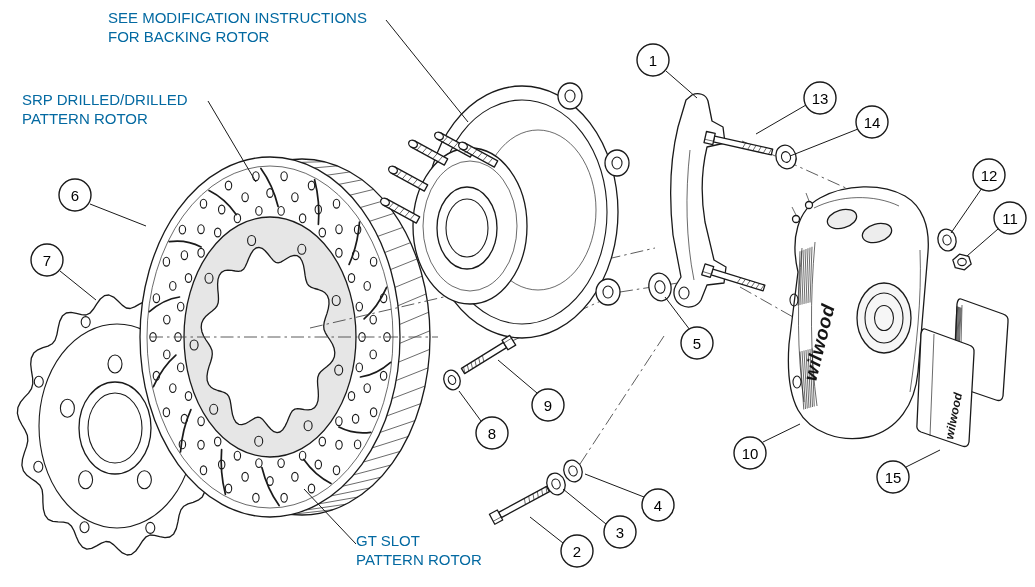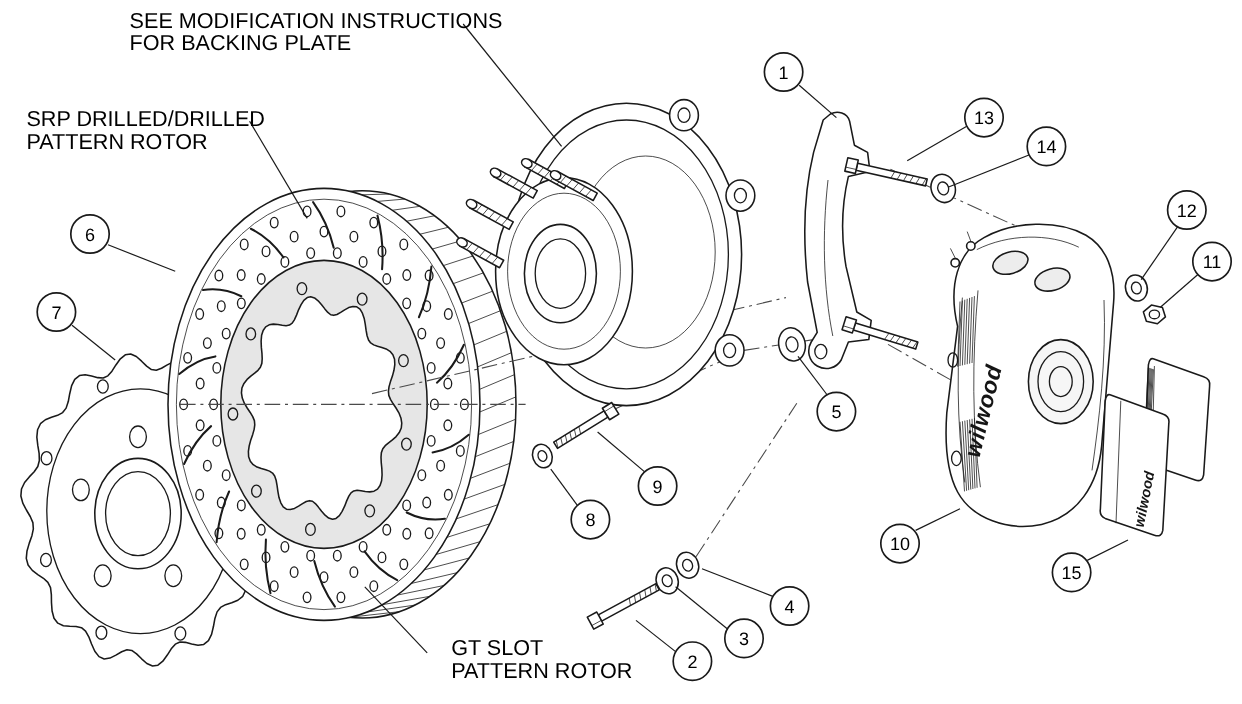--- a/index.html
+++ b/index.html
@@ -10,21 +10,21 @@
   .shade{fill:#e6e6e6;}
   .ln{fill:none;stroke:#1a1a1a;stroke-width:1.1;}
   .thin{stroke-width:.65;}
   .slot{fill:none;stroke:#1a1a1a;stroke-width:1.7;stroke-linecap:round;}
   .cline{stroke:#4a4a4a;stroke-width:.9;stroke-dasharray:13 4 2.5 4;fill:none;}
   .leader{stroke:#1a1a1a;stroke-width:1;fill:none;}
   .callout circle{fill:#fff;stroke:#1a1a1a;stroke-width:1.4;}
   .callout text{font:15px "Liberation Sans",sans-serif;text-anchor:middle;fill:#000;}
   .brand{font:italic 700 19px "Liberation Sans",sans-serif;fill:#151515;letter-spacing:.5px;}
   .brand-sm{font:italic 700 12px "Liberation Sans",sans-serif;fill:#151515;}
-  .lbl{position:absolute;font-size:18px;line-height:19px;color:#000000;white-space:nowrap;}
+  .lbl{position:absolute;font-size:15px;line-height:19px;color:#0369a1;white-space:nowrap;}
 </style>
 </head>
 <body>
 
 <div class="stage">
 <svg id="diagram" width="1035" height="587" viewBox="0 0 1035 587">
 
   <g id="layer-hub7">
     <path id="hub7-outline" class="part" d="M214.0 425.0L217.0 430.7L218.6 436.7L218.1 442.5L215.5 447.9L211.6 452.6L207.5 456.9L204.5 461.3L203.2 466.3L203.4 472.2L204.5 478.8L205.3 485.7L204.7 491.9L202.3 496.9L198.2 500.2L193.1 502.3L188.0 503.9L183.8 506.2L180.9 509.9L179.1 515.4L177.9 521.9L176.3 528.6L173.7 533.9L169.8 537.0L165.0 537.7L159.7 536.7L154.5 535.3L150.0 535.0L146.1 536.8L142.7 540.7L139.4 545.9L135.7 551.0L131.6 554.3L127.1 555.0L122.4 552.9L118.0 549.0L113.8 544.9L109.8 542.0L105.8 541.5L101.4 543.1L96.6 545.9L91.6 548.4L86.8 549.1L82.5 547.2L79.0 542.7L76.3 536.7L74.0 530.7L71.3 525.9L67.9 523.1L63.4 522.1L58.1 521.9L52.8 521.4L48.2 519.3L45.0 515.2L43.4 509.2L42.9 502.3L42.8 495.5L42.1 489.7L39.9 485.3L36.2 481.9L31.5 478.8L26.9 475.3L23.4 470.8L21.9 465.3L22.5 459.1L24.4 452.6L26.6 446.4L27.8 440.8L27.4 435.5L25.2 430.4L22.0 425.0L19.0 419.3L17.4 413.3L17.9 407.5L20.5 402.1L24.4 397.4L28.5 393.1L31.5 388.7L32.8 383.7L32.6 377.8L31.5 371.2L30.7 364.3L31.3 358.1L33.7 353.1L37.8 349.8L42.9 347.7L48.0 346.1L52.2 343.8L55.1 340.1L56.9 334.6L58.1 328.1L59.7 321.4L62.3 316.1L66.2 313.0L71.0 312.3L76.3 313.3L81.5 314.7L86.0 315.0L89.9 313.2L93.3 309.3L96.6 304.1L100.3 299.0L104.4 295.7L108.9 295.0L113.6 297.1L118.0 301.0L122.2 305.1L126.2 308.0L130.2 308.5L134.6 306.9L139.4 304.1L144.4 301.6L149.2 300.9L153.5 302.8L157.0 307.3L159.7 313.3L162.0 319.3L164.7 324.1L168.1 326.9L172.6 327.9L177.9 328.1L183.2 328.6L187.8 330.7L191.0 334.8L192.6 340.8L193.1 347.7L193.2 354.5L193.9 360.3L196.1 364.7L199.8 368.1L204.5 371.2L209.1 374.7L212.6 379.2L214.1 384.7L213.5 390.9L211.6 397.4L209.4 403.6L208.2 409.2L208.6 414.5L210.8 419.6L214.0 425.0Z"></path>
     <ellipse class="ln" cx="117" cy="426" rx="78" ry="102"></ellipse>
@@ -466,23 +466,23 @@
         </g>
     <g class="callout" transform="translate(893,477)">
           <circle r="16"></circle>
           <text dy="5.5">15</text>
         </g>
   </g>
 </svg>
 
 <div class="lbl" style="left:108px;top:8px">
   <div>SEE MODIFICATION INSTRUCTIONS</div>
-  <div>FOR BACKING PLATE</div>
+  <div>FOR BACKING ROTOR</div>
 </div>
 <div class="lbl" style="left:22px;top:90px">
   <div>SRP DRILLED/DRILLED</div>
   <div>PATTERN ROTOR</div>
 </div>
-<div class="lbl" style="left:376px;top:531px">
+<div class="lbl" style="left:356px;top:531px">
   <div>GT SLOT</div>
   <div>PATTERN ROTOR</div>
 </div>
 </div>
 
 </body></html>

